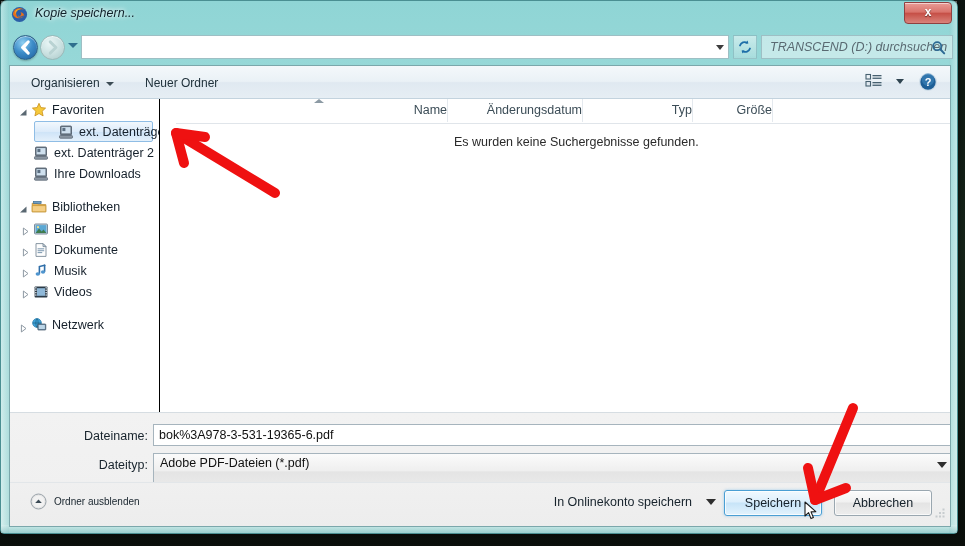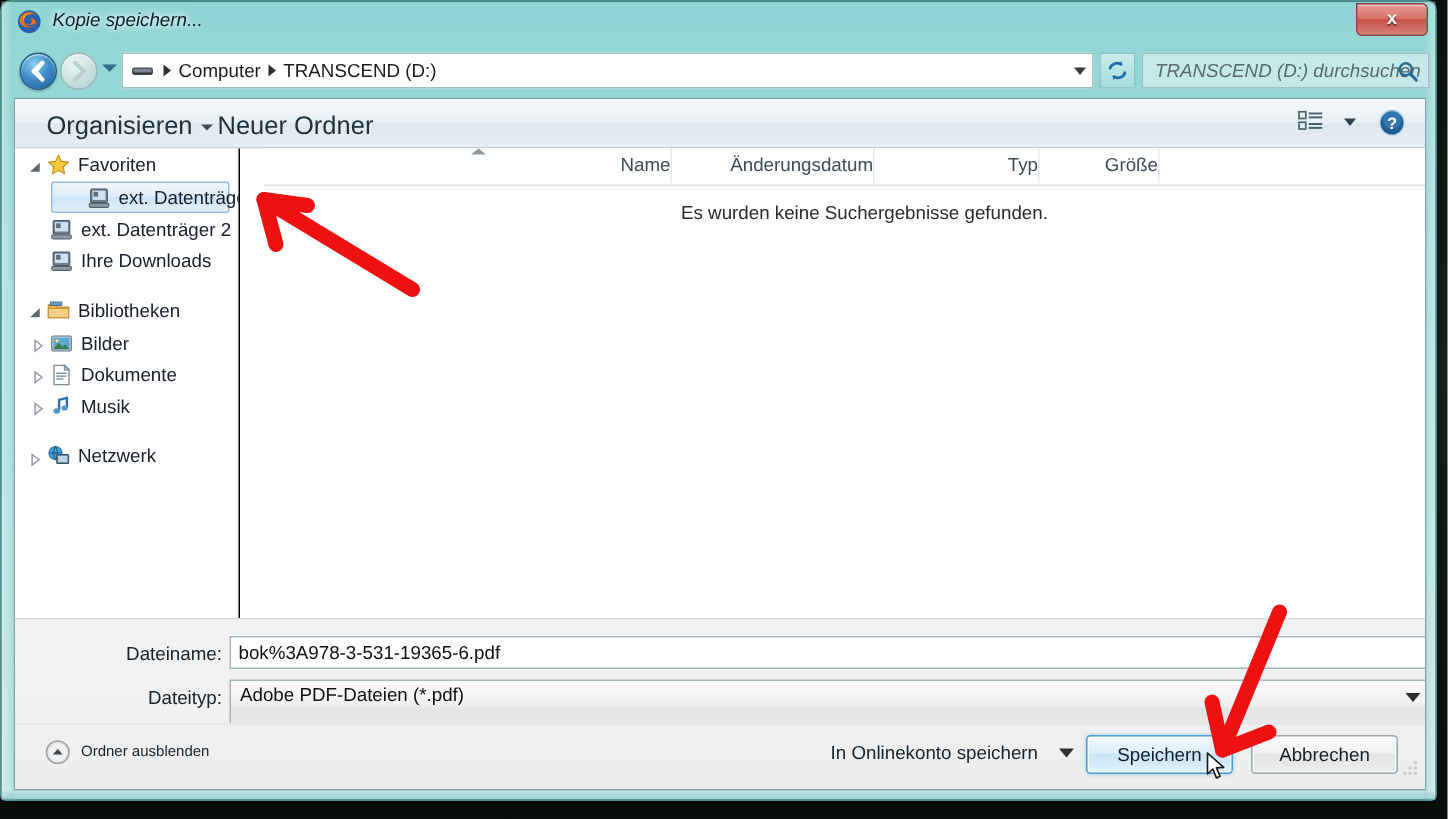--- a/index.html
+++ b/index.html
@@ -137,21 +137,21 @@
 
   
   #toolbar {
     position: absolute; left: 0; top: 0; width: 100%; height: 33px;
     background: linear-gradient(180deg, #f4f8fb 0%, #eaf1f6 48%, #e0e9f1 52%, #e6eef4 100%);
     border-bottom: 1px solid #c3d3de;
     box-sizing: border-box;
   }
   .tb-item {
     position: absolute; top: 6px; height: 21px; line-height: 21px;
-    font-size: 17px; color: #21323c; padding: 0 8px;
+    font-size: 12px; color: #21323c; padding: 0 8px;
     border: 1px solid transparent; border-radius: 2px;
     cursor: default; white-space: nowrap; text-align: center;
   }
   #tb-organisieren { left: 12px; }
   #tb-organisieren .caret {
     display: inline-block; margin-left: 6px; vertical-align: middle;
     width: 0; height: 0;
     border-left: 4px solid transparent; border-right: 4px solid transparent;
     border-top: 4px solid #3c4c55;
   }
@@ -363,33 +363,20 @@
 
     <div class="navbtn" id="forward-button">
       <svg class="nav-arrow" viewBox="0 0 25 25">
         <path d="M10 6.4 L16.3 12.5 L10 18.6" fill="none" stroke="#b9d3d3" stroke-width="3.2" stroke-linecap="round" stroke-linejoin="round"></path>
       </svg>
     </div>
 
     <div id="recent-dropdown"></div>
 
     <div id="address-bar">
-      <div id="breadcrumb">
-        <span id="drive-icon">
-          <svg width="18" height="14" viewBox="0 0 18 14">
-            <rect x="2" y="5" width="14" height="5" rx="1.6" fill="#4a5560"></rect>
-            <rect x="3" y="6" width="12" height="2.2" rx="1" fill="#7b8795"></rect>
-            <rect x="2.6" y="8.6" width="12.8" height="1" fill="#2f3842"></rect>
-          </svg>
-        </span>
-        <span class="crumb-sep"></span>
-        <span class="crumb">Computer</span>
-        <span class="crumb-sep"></span>
-        <span class="crumb">TRANSCEND (D:)</span>
-      </div>
       <div id="address-dropdown"></div>
     </div>
 
     <div id="refresh-button">
       <svg width="22" height="22" viewBox="0 0 22 22">
         <path d="M6 9.5 C7 6.5 10.5 5.2 13 6.8" fill="none" stroke="#1d6ea8" stroke-width="1.8" stroke-linecap="round"></path>
         <path d="M13.6 4.6 L14.4 7.6 L11.3 7.4 Z" fill="#1d6ea8"></path>
         <path d="M16 12.5 C15 15.5 11.5 16.8 9 15.2" fill="none" stroke="#1d6ea8" stroke-width="1.8" stroke-linecap="round"></path>
         <path d="M8.4 17.4 L7.6 14.4 L10.7 14.6 Z" fill="#1d6ea8"></path>
       </svg>
@@ -551,20 +538,44 @@
           <svg width="16" height="16" viewBox="0 0 16 16">
             <path d="M11.6 2.2 L6.4 3.6 V10.4" fill="none" stroke="#2f6ea8" stroke-width="1.6" stroke-linecap="round"></path>
             <path d="M11.6 2.2 V8.4" fill="none" stroke="#2f6ea8" stroke-width="1.6" stroke-linecap="round"></path>
             <ellipse cx="4.8" cy="11" rx="2.2" ry="1.8" fill="#4f95cf"></ellipse>
             <ellipse cx="10" cy="9" rx="2.1" ry="1.7" fill="#4f95cf"></ellipse>
           </svg>
         </span>
         <span class="nav-label">Musik</span>
       </div>
 
+      <div class="nav-row lib-item">
+        <span class="twisty">
+          <svg width="11" height="11" viewBox="0 0 11 11">
+              <path d="M3.4 2 L3.4 9 L8 5.5 Z" fill="none" stroke="#8f9aa4" stroke-width="1"></path>
+            </svg>
+        </span>
+        <span class="nav-icon">
+          <svg width="16" height="16" viewBox="0 0 16 16">
+            <rect x="1.6" y="2.4" width="12.8" height="11.2" rx=".8" fill="#2b3a47"></rect>
+            <rect x="4" y="4.2" width="8" height="7.6" fill="#8fb8d8"></rect>
+            <g fill="#e8eef3">
+              <rect x="2.2" y="3.2" width="1.3" height="1.3"></rect>
+                <rect x="2.2" y="5.6" width="1.3" height="1.3"></rect>
+              <rect x="2.2" y="8" width="1.3" height="1.3"></rect>
+                <rect x="2.2" y="10.4" width="1.3" height="1.3"></rect>
+              <rect x="12.5" y="3.2" width="1.3" height="1.3"></rect>
+                <rect x="12.5" y="5.6" width="1.3" height="1.3"></rect>
+              <rect x="12.5" y="8" width="1.3" height="1.3"></rect>
+                <rect x="12.5" y="10.4" width="1.3" height="1.3"></rect>
+            </g>
+          </svg>
+        </span>
+        <span class="nav-label">Videos</span>
+      </div>
 
       <div class="spacer"></div>
 
       <div class="nav-group-head">
         <span class="twisty">
           <svg width="11" height="11" viewBox="0 0 11 11">
               <path d="M3.4 2 L3.4 9 L8 5.5 Z" fill="none" stroke="#8f9aa4" stroke-width="1"></path>
             </svg>
         </span>
         <span class="nav-icon">

